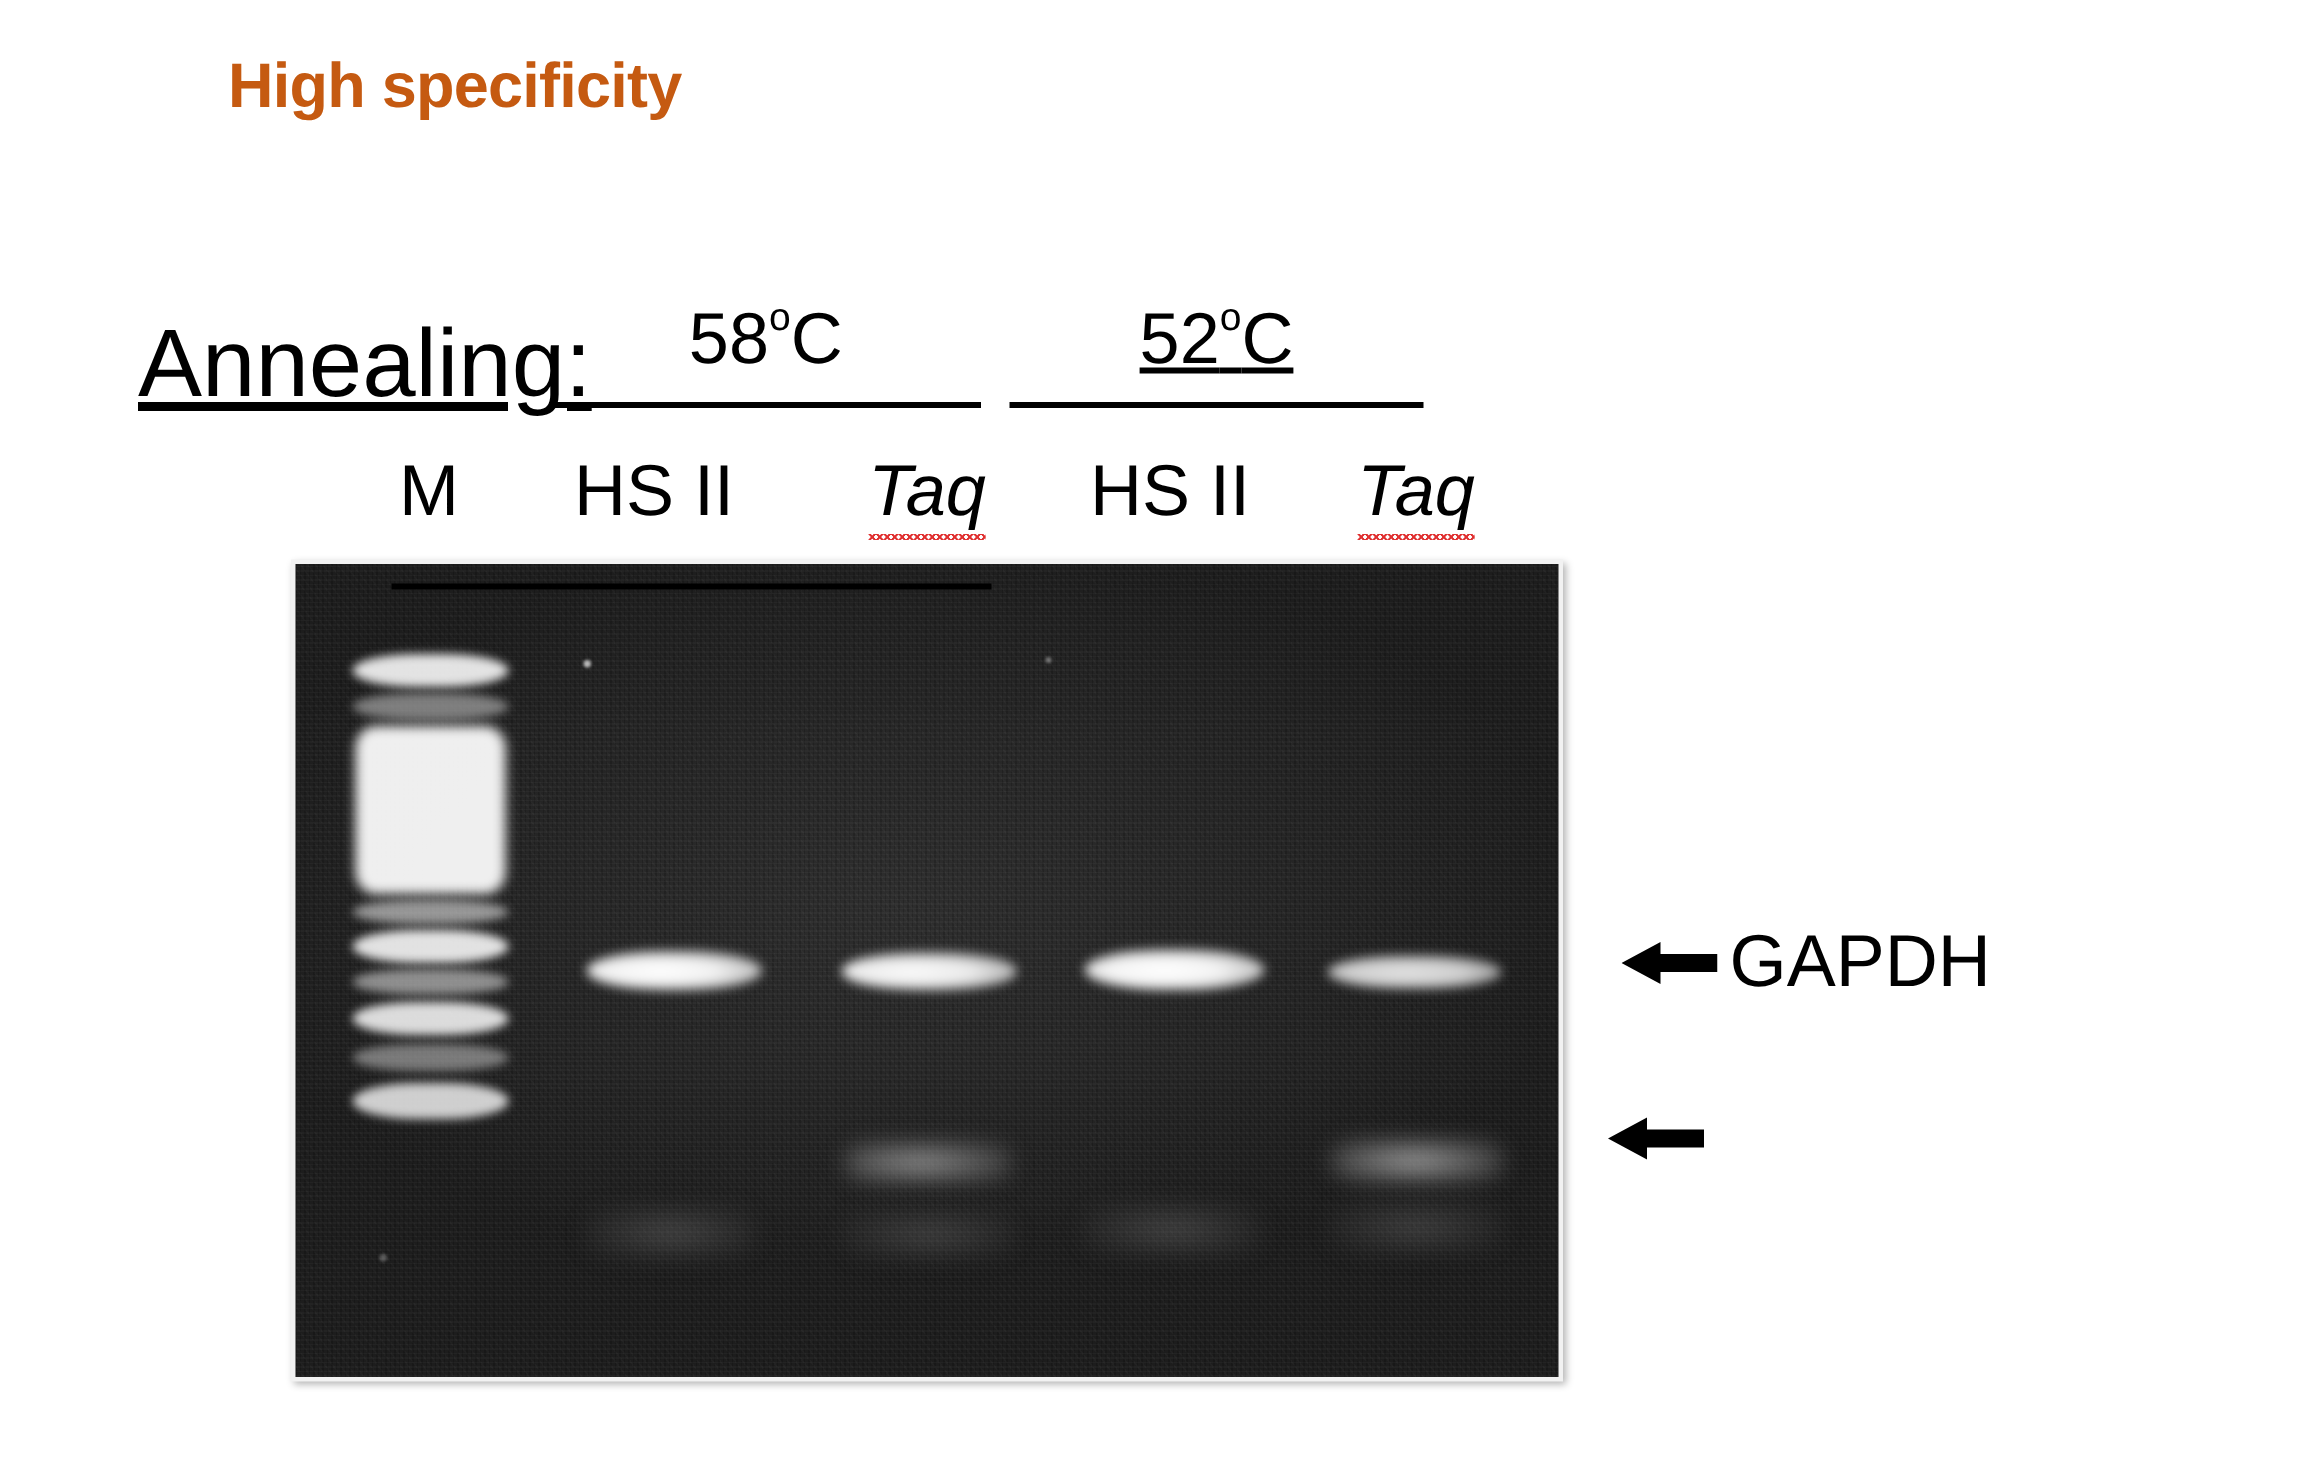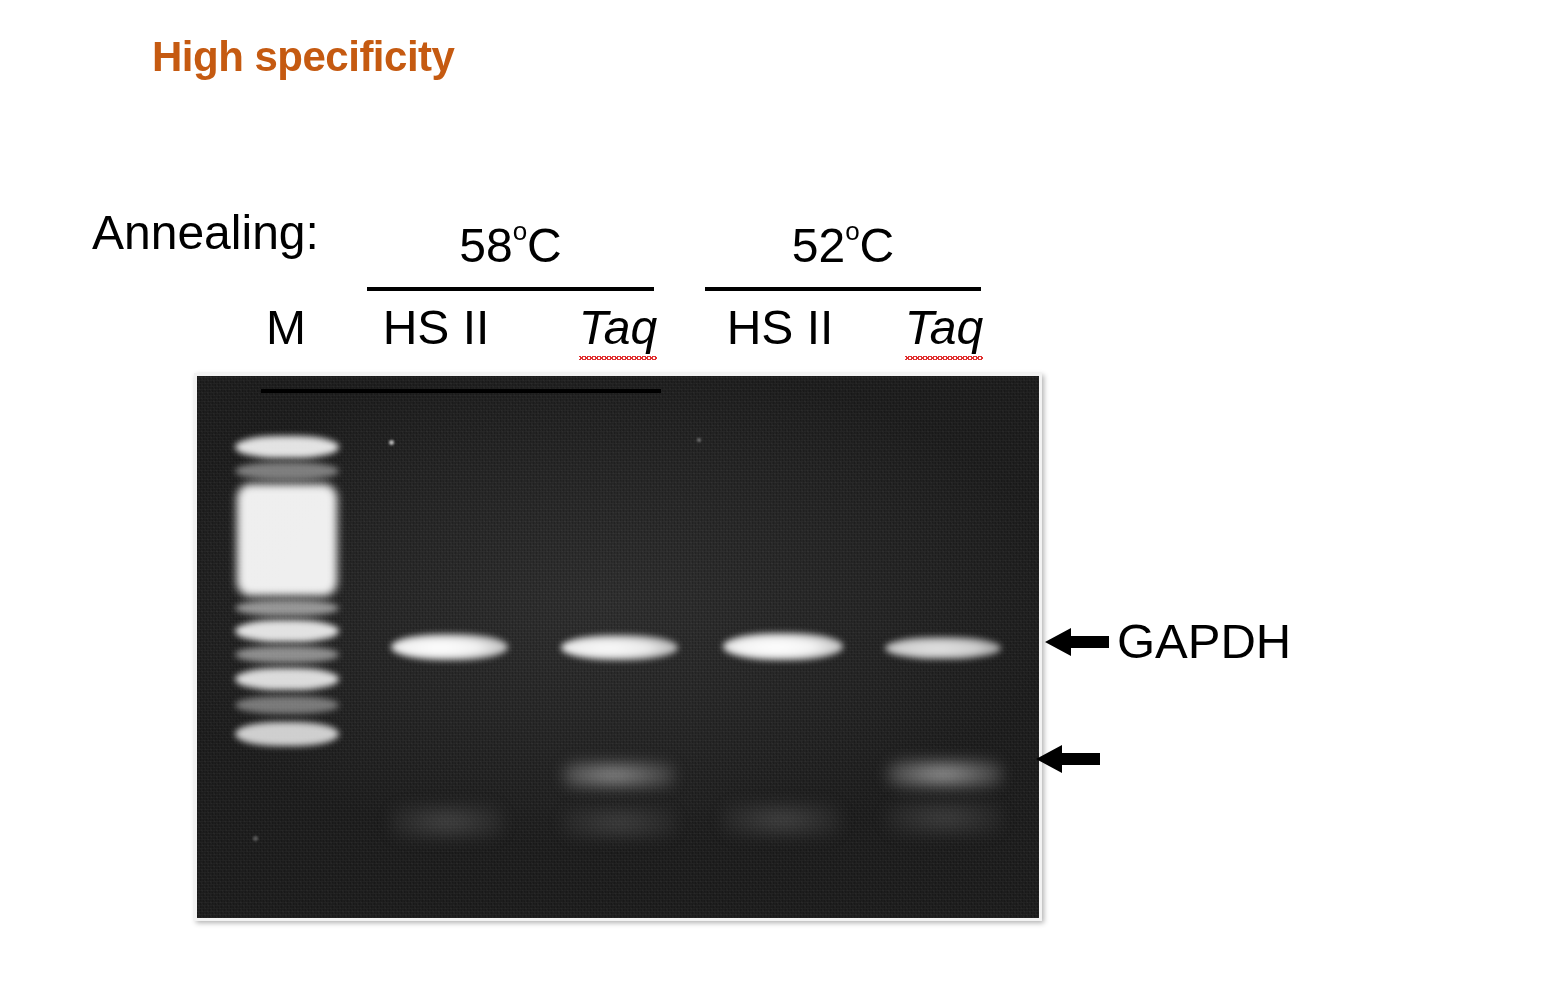--- a/index.html
+++ b/index.html
@@ -26,46 +26,46 @@
     letter-spacing: -0.5px;
     color: #C55A11;
     white-space: nowrap;
   }
 
   
   #annealing-label {
     position: absolute;
     left: 92px;
     top: 205px;
-    font-size: 48px;
-    white-space: nowrap;
+    font-size: 64px;
+    white-space: nowrap;
+    text-decoration: underline;
   }
   .temp-group {
     position: absolute;
     top: 198px;
     text-align: center;
   }
   .temp-value {
     font-size: 48px;
     white-space: nowrap;
     line-height: 1.0;
-    margin-top: 20px;
   }
   .temp-value .deg {
     font-size: 26px;
     vertical-align: 22px;
     letter-spacing: 0px;
   }
   .temp-rule {
     height: 4px;
     background: #000;
     margin-top: 17px;
   }
   #temp-group-1 { left: 367px; width: 287px; }
-  #temp-group-2 { left: 705px; width: 276px; }
+  #temp-group-2 { left: 673px; width: 276px; text-decoration: underline; }
 
   
   .lane-label {
     position: absolute;
     top: 300px;
     font-size: 48px;
     text-align: center;
     white-space: nowrap;
   }
   .lane-label.italic {
@@ -185,20 +185,21 @@
     filter: blur(1.2px);
     z-index: 4;
   }
 
   
   .callout {
     position: absolute;
     display: flex;
     align-items: center;
     white-space: nowrap;
+    padding-left: 36px;
   }
   .callout-arrow {
     flex: 0 0 auto;
     display: block;
   }
   .callout-text {
     font-size: 49px;
     margin-left: 8px;
     line-height: 1;
   }

